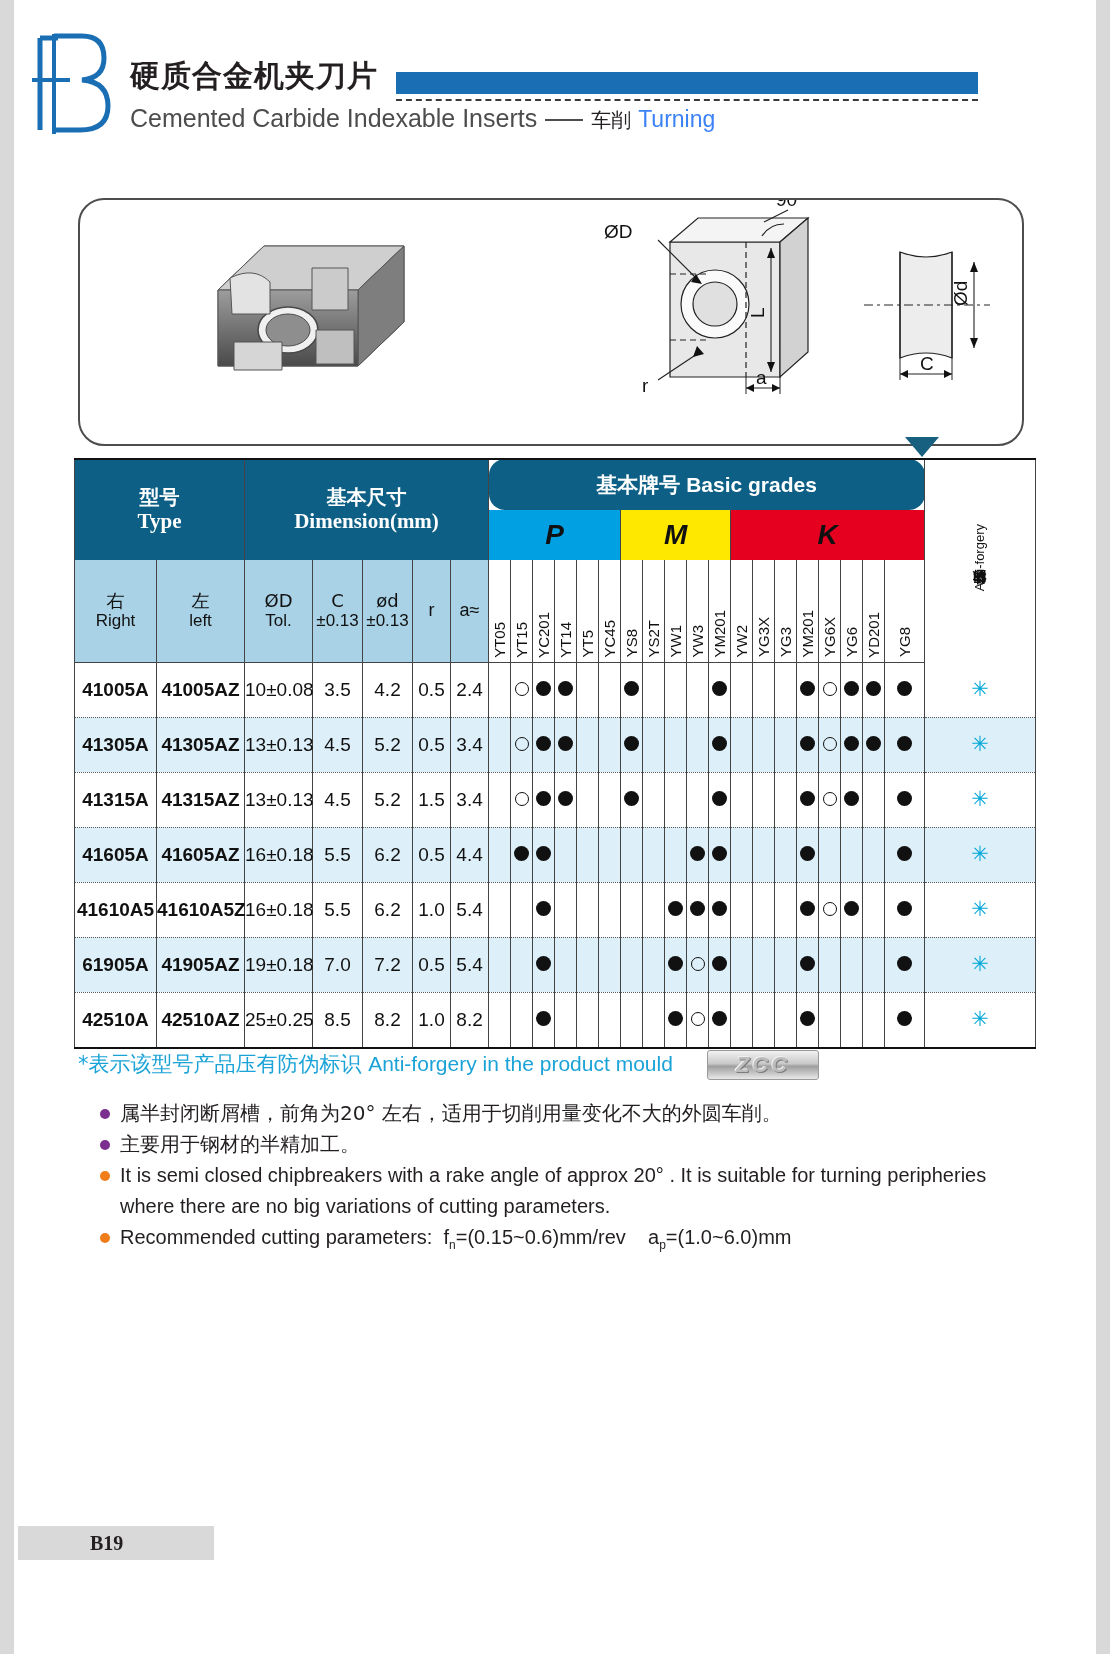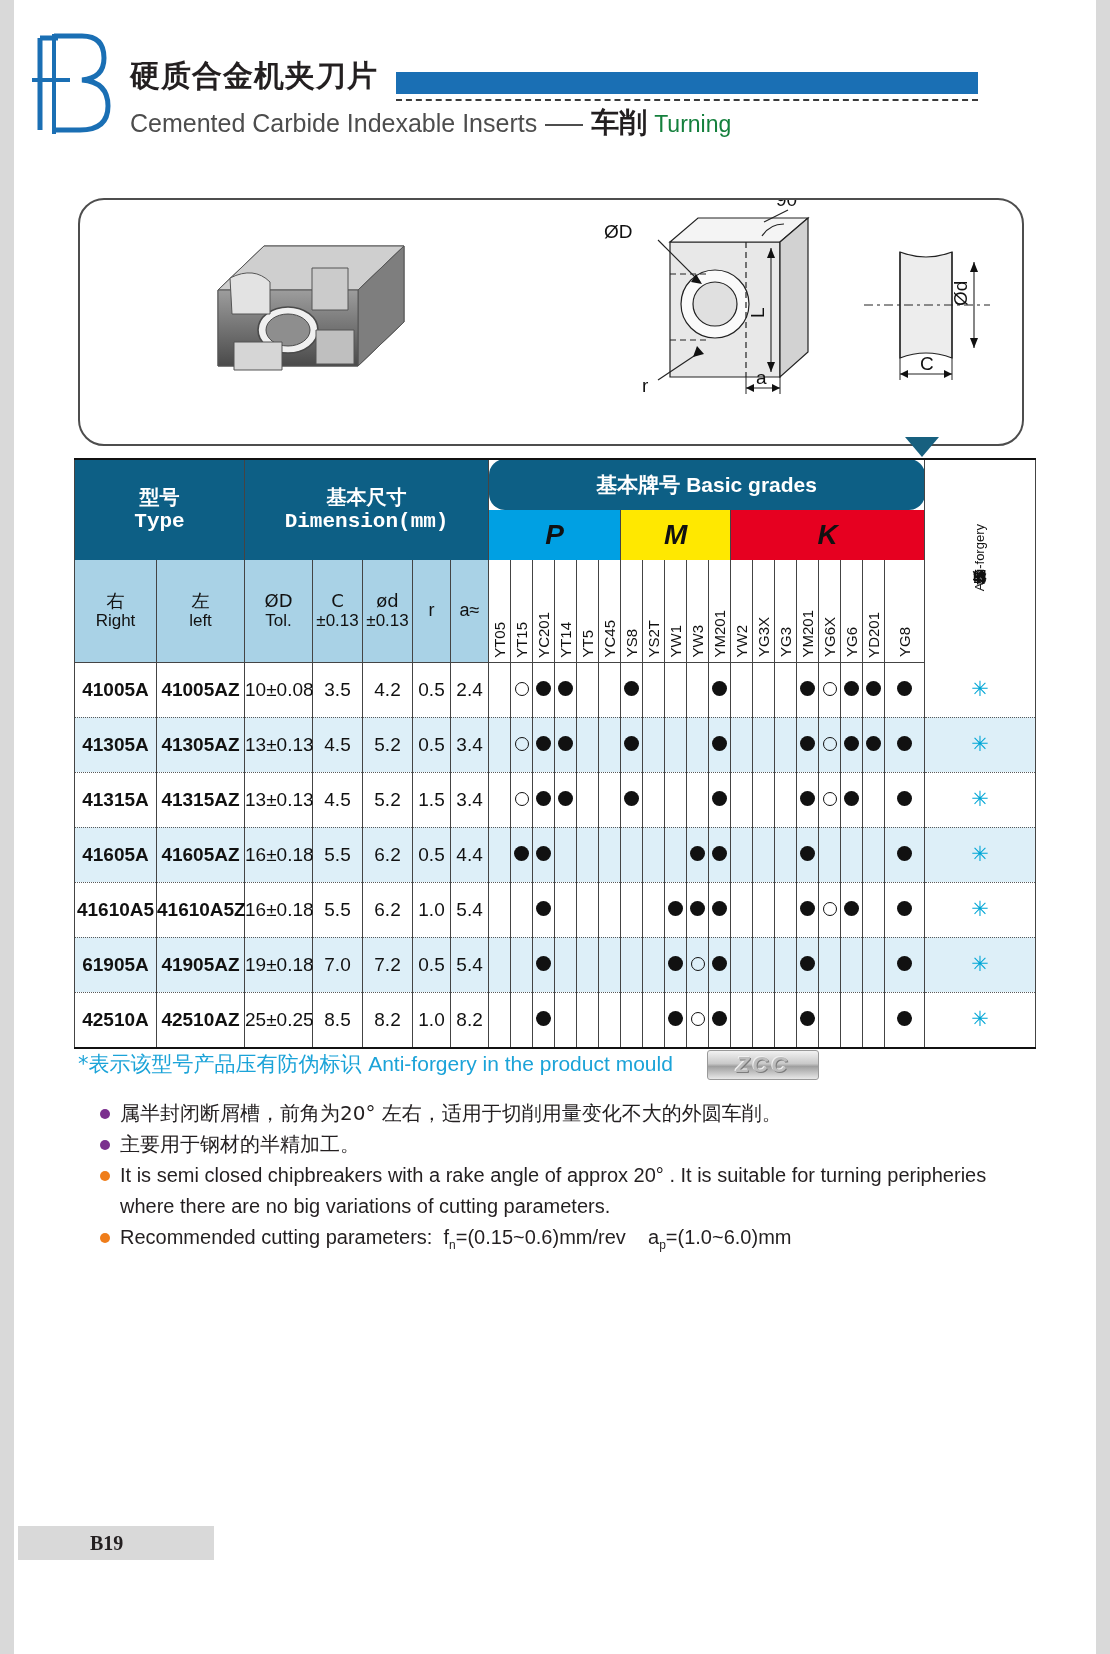--- a/index.html
+++ b/index.html
@@ -24,42 +24,42 @@
   .hdr-bar{position:absolute;left:396px;top:72px;width:582px;height:22px;background:#1a6fb4;}
   .hdr-dash{position:absolute;left:396px;top:99px;width:582px;height:0;
     border-top:2px dashed #3a3a3a;}
   .hdr-en{
     position:absolute;left:130px;top:104px;
     font-size:25px;color:#4d4d4d;white-space:nowrap;
     font-family:"Liberation Sans",sans-serif;
   }
   .hdr-en .dashline{display:inline-block;width:38px;height:2px;background:#4d4d4d;
     vertical-align:6px;margin:0 8px;}
-  .hdr-en .cn-big{font-size:28px;font-weight:bold;color:#231f20;
+  .hdr-en .cn-big{font-size:20px;font-weight:normal;color:#231f20;
     font-family:"DejaVu Sans","Liberation Sans",sans-serif;}
-  .hdr-en .turn{font-size:23px;color:#15803d;}
+  .hdr-en .turn{font-size:23px;color:#3b82f6;}
 
   
   .figpanel{
     position:absolute;left:78px;top:198px;width:946px;height:248px;
     border:2px solid #4d4d4d;border-radius:26px;background:#fff;box-sizing:border-box;
   }
   .fig-arrow{position:absolute;left:905px;top:437px;width:0;height:0;
     border-left:17px solid transparent;border-right:17px solid transparent;
     border-top:20px solid #17607f;}
 
   
   .tbl{position:absolute;left:74px;top:458px;width:962px;}
   table.grid{border-collapse:collapse;width:962px;table-layout:fixed;padding-left:36px;}
   table.grid td,table.grid th{padding:0;margin:0;}
 
   .hd-dark{background:#0d5f85;color:#fff;font-weight:bold;text-align:center;
     vertical-align:middle;line-height:1.22;}
   .hd-dark .l1{font-size:20px;font-family:"DejaVu Sans","Liberation Sans",sans-serif;}
-  .hd-dark .l2{font-size:21px;font-family:Liberation Mono, monospace;}
+  .hd-dark .l2{font-size:21px;font-family:Liberation Serif, serif;}
   .hd-grades{background:#0d5f85;color:#fff;font-weight:bold;text-align:center;
     font-size:21px;vertical-align:middle;}
   .hd-grades .cn{font-family:"DejaVu Sans","Liberation Sans",sans-serif;}
 
   .pmk{height:46px;text-align:center;vertical-align:middle;
     font-size:28px;font-weight:bold;font-style:italic;color:#111;}
   .pmk.p{background:#00a0e3;}
   .pmk.m{background:#ffe800;}
   .pmk.k{background:#e60020;}
 

